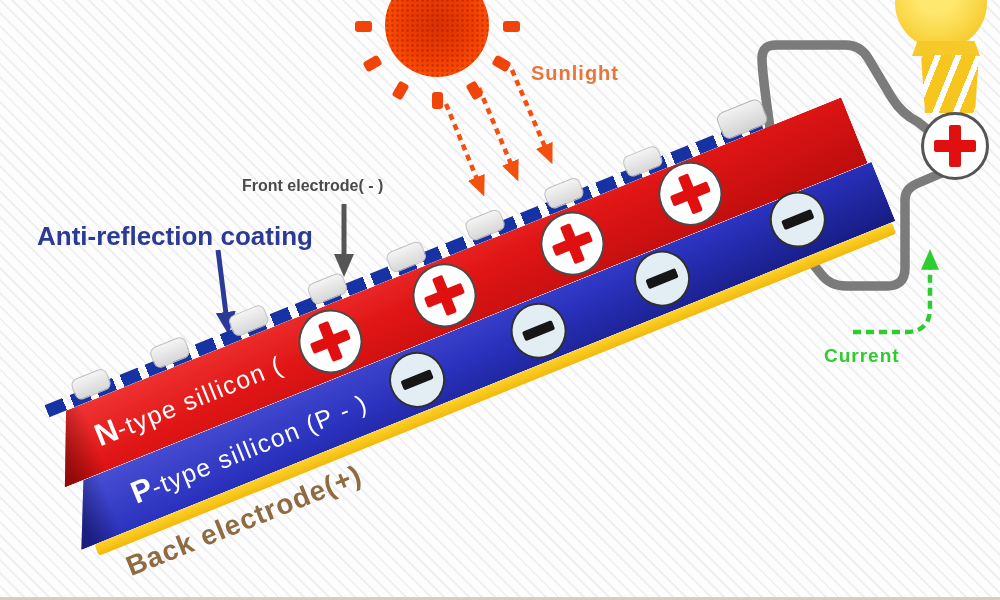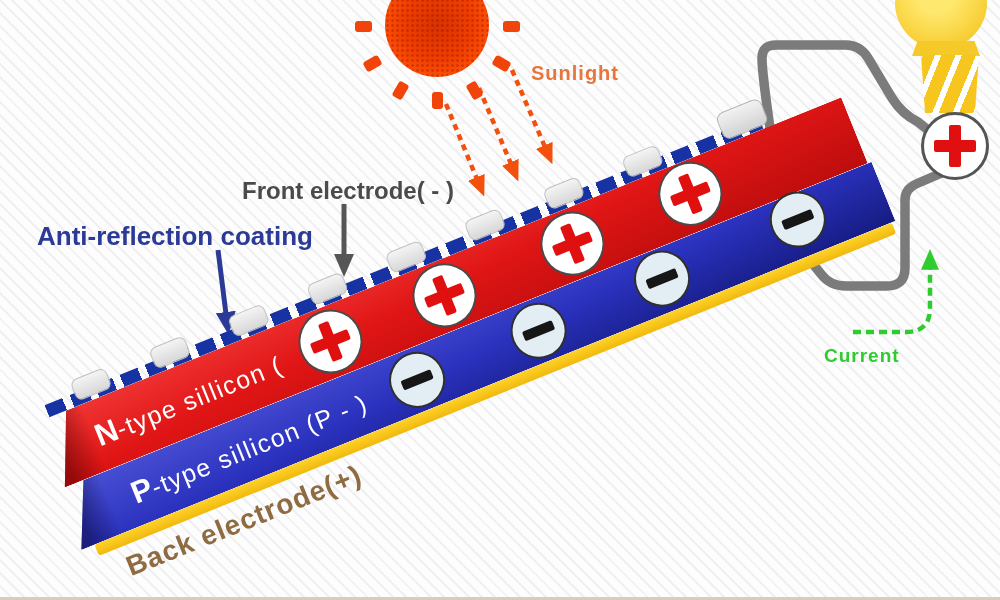--- a/index.html
+++ b/index.html
@@ -17,21 +17,21 @@
       radial-gradient(circle, rgba(120,0,0,0.28) 1px, transparent 1.6px),
       radial-gradient(circle, #d93200 0%, #ee3d00 45%, #ff5205 78%, #ff5a08 100%);
     background-size:5px 5px, 100% 100%;
     z-index:3;
   }
   .sun-ray{
     position:absolute;width:17px;height:11px;border-radius:3px;background:#f0440a;z-index:3;
   }
   #sunlight-label{left:531px;top:62px;font-size:20px;font-weight:bold;color:#e8763c;letter-spacing:1px;z-index:6;text-align:center;}
   
-  #front-electrode-label{left:242px;top:177px;font-size:24px;font-weight:bold;color:#4a4a4a;z-index:6;}
+  #front-electrode-label{left:242px;top:177px;font-size:16px;font-weight:bold;color:#4a4a4a;z-index:6;}
   #anti-reflection-label{left:37px;top:221px;font-size:26px;font-weight:bold;color:#2b3a96;z-index:6;}
   #current-label{left:824px;top:345px;font-size:19px;font-weight:bold;color:#2ecc2e;letter-spacing:1px;z-index:6;}
   
   #wire-svg{left:0;top:0;z-index:1;pointer-events:none;}
   
   #panel{
     left:30px;top:396px;width:900px;height:240px;
     transform:rotate(-22deg);transform-origin:0 0;z-index:2;
   }
   #ar-strip{

